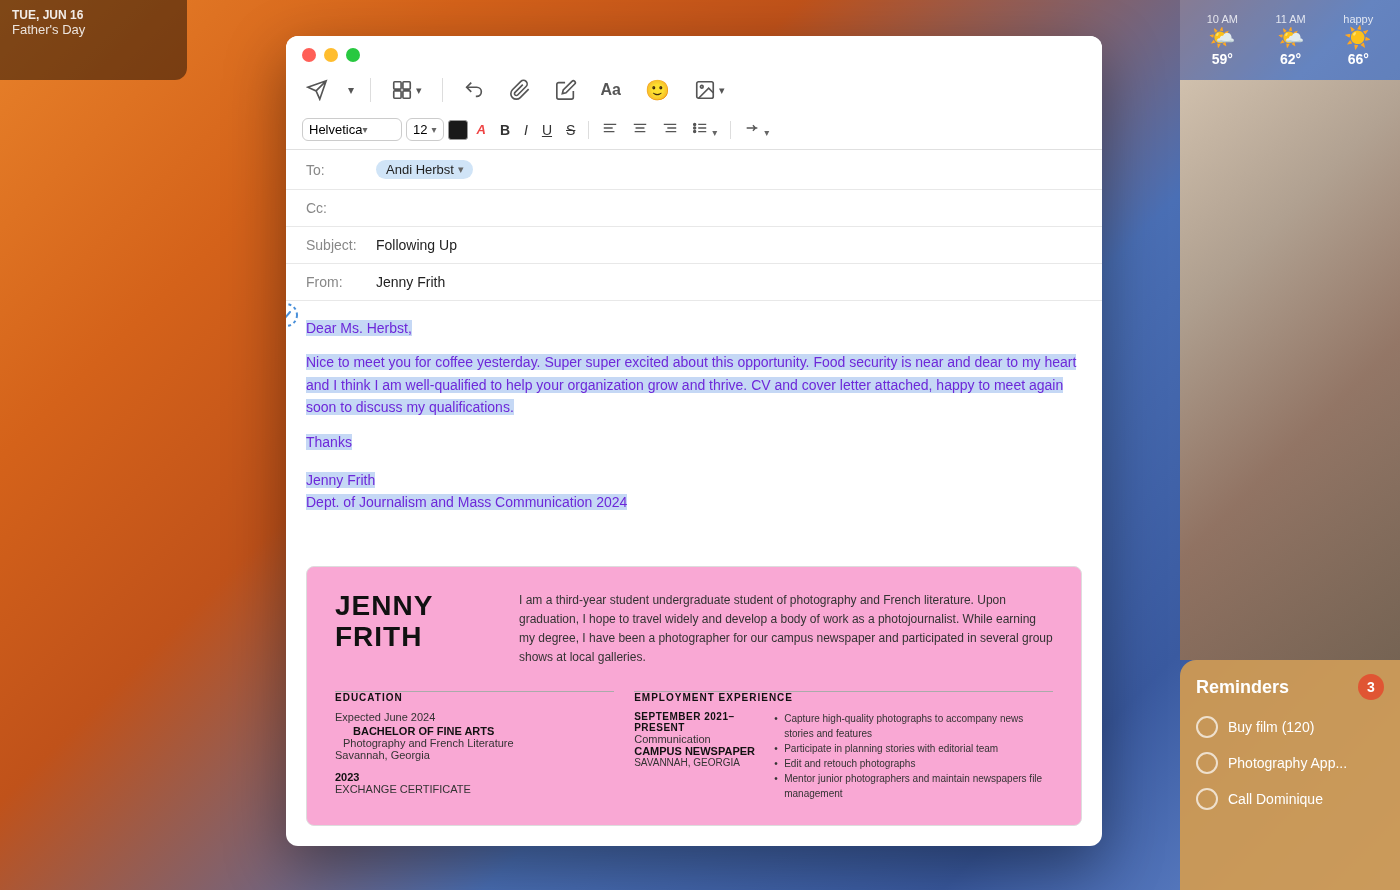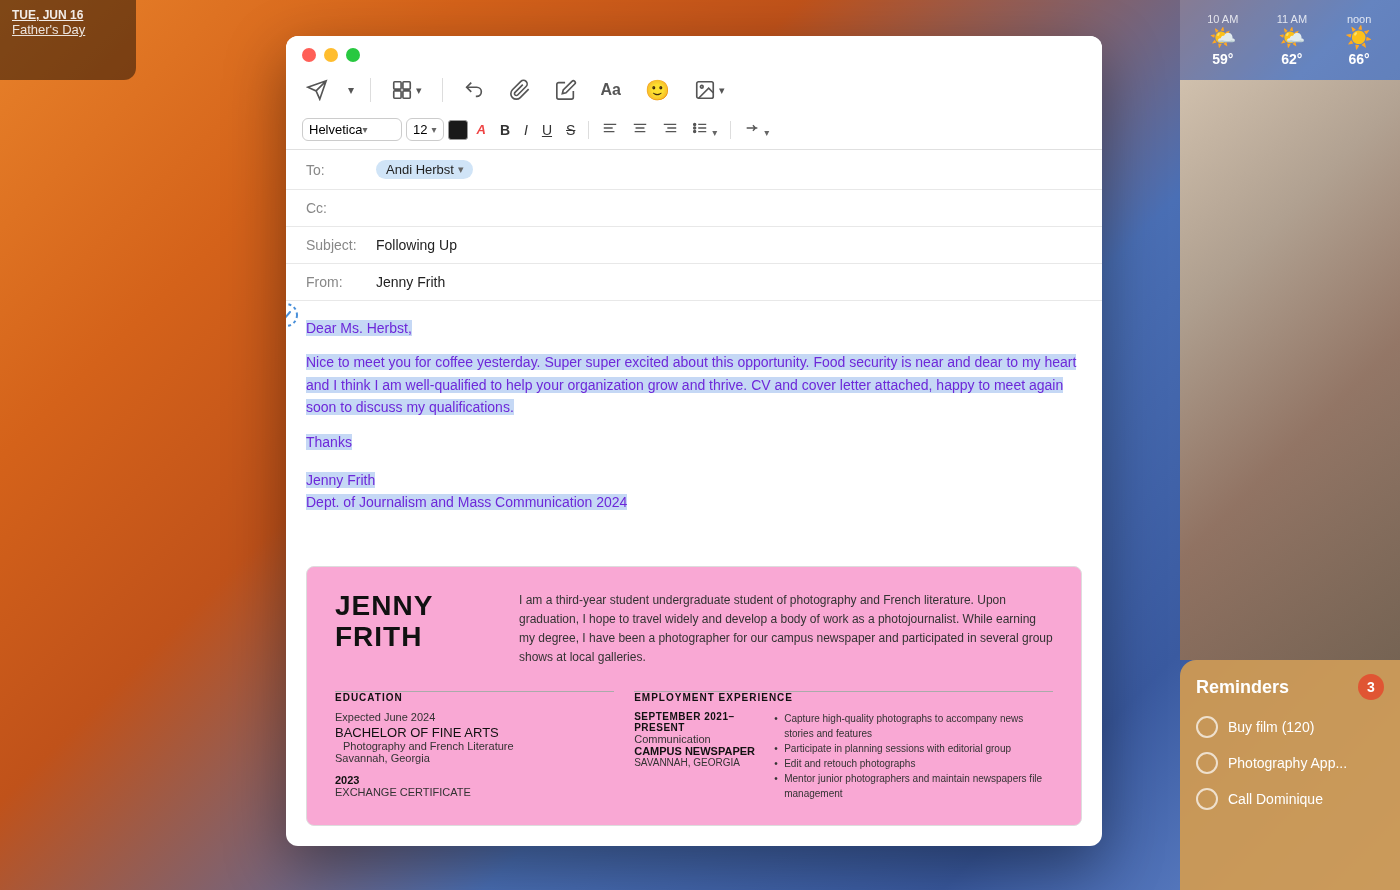--- a/index.html
+++ b/index.html
@@ -16,27 +16,26 @@
     .desktop-bg {
       position: absolute;
       inset: 0;
       background: linear-gradient(135deg, #e8822a 0%, #d4621a 20%, #c0521a 35%, #4a6fb5 60%, #3a5aa0 80%, #6b8fd4 100%);
     }
 
     
     .top-left-widget {
       position: absolute;
       top: 0; left: 0;
-      width: 136px;
+      width: 187px;
       height: 80px;
       background: rgba(0,0,0,0.45);
       border-radius: 0 0 12px 0;
       padding: 8px 12px;
       color: white;
-      text-decoration: underline;
     }
     .top-left-date {
       font-size: 12px;
       font-weight: 600;
       opacity: 0.9;
     }
     .top-left-holiday {
       font-size: 13px;
       font-weight: 500;
       opacity: 0.85;
@@ -340,21 +339,21 @@
     .resume-right { flex: 1.5; }
     .resume-section-title {
       font-size: 10px;
       font-weight: 700;
       letter-spacing: 1px;
       text-transform: uppercase;
       color: #111;
       margin-bottom: 8px;
     }
     .resume-edu-date { font-size: 11px; color: #333; margin-bottom: 2px; }
-    .resume-edu-degree { font-size: 13px; font-weight: 400; color: #111; }
+    .resume-edu-degree { font-size: 11px; font-weight: 700; color: #111; margin-left: 18px; }
     .resume-edu-field { font-size: 11px; color: #333; margin-left: 8px; }
     .resume-edu-location { font-size: 11px; color: #333; }
     .resume-edu-year { font-size: 11px; font-weight: 700; color: #111; margin-top: 8px; }
     .resume-edu-cert { font-size: 11px; color: #333; }
 
     .resume-emp-dates { font-size: 10px; font-weight: 700; letter-spacing: 0.5px; color: #111; }
     .resume-emp-title { font-size: 11px; color: #333; text-align: center; }
     .resume-emp-org { font-size: 11px; font-weight: 700; color: #111; }
     .resume-emp-location { font-size: 10px; color: #333; text-transform: uppercase; }
     .resume-bullet-list { list-style: none; padding: 0; }
@@ -376,21 +375,21 @@
     <span class="weather-time">10 AM</span>
     <span class="weather-icon">🌤️</span>
     <span class="weather-temp">59°</span>
   </div>
   <div class="weather-item">
     <span class="weather-time">11 AM</span>
     <span class="weather-icon">🌤️</span>
     <span class="weather-temp">62°</span>
   </div>
   <div class="weather-item">
-    <span class="weather-time">noon</span>
+    <span class="weather-time">happy</span>
     <span class="weather-icon">☀️</span>
     <span class="weather-temp">66°</span>
   </div>
 </div>
 
 <div class="right-image-area">
   <div class="right-image-overlay"></div>
 </div>
 
 <div class="reminders-panel">
@@ -642,21 +641,21 @@
             <div style="display:flex;gap:16px;">
               <div style="min-width:110px;">
                 <div class="resume-emp-dates">SEPTEMBER 2021–PRESENT</div>
                 <div class="resume-emp-title" style="text-align:left;">Communication</div>
                 <div class="resume-emp-org">CAMPUS NEWSPAPER</div>
                 <div class="resume-emp-location">SAVANNAH, GEORGIA</div>
               </div>
               <div>
                 <ul class="resume-bullet-list">
                   <li>Capture high-quality photographs to accompany news stories and features</li>
-                  <li>Participate in planning sessions with editorial group</li>
+                  <li>Participate in planning stories with editorial team</li>
                   <li>Edit and retouch photographs</li>
                   <li>Mentor junior photographers and maintain newspapers file management</li>
                 </ul>
               </div>
             </div>
           </div>
         </div>
       </div>
     </div>
   </div>

